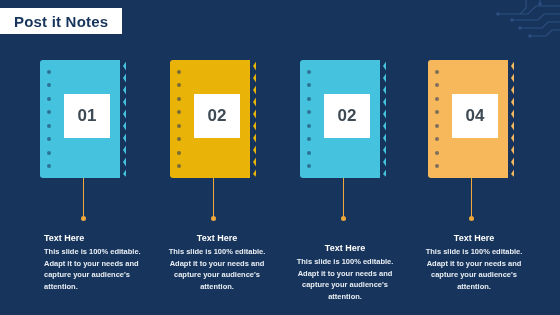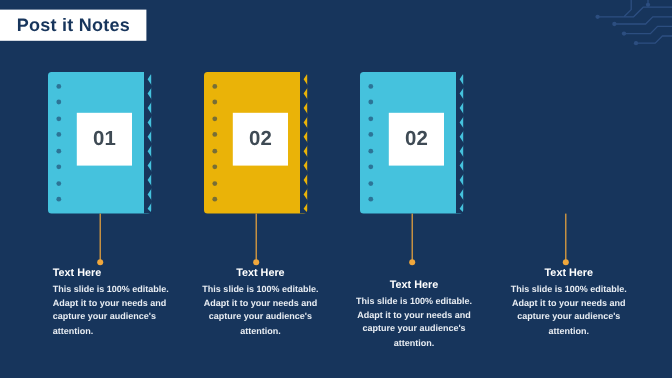--- a/index.html
+++ b/index.html
@@ -124,20 +124,21 @@
   
   .textblock {
     position: absolute;
     width: 108px;
   }
   .textblock .heading {
     color: #ffffff;
     font-size: 9px;
     font-weight: bold;
     margin-bottom: 3px;
+    margin-top: 11px;
   }
   .textblock .body {
     color: #e8edf3;
     font-size: 7.5px;
     line-height: 1.55;
     font-weight: bold;
   }
   .tb-left .heading, .tb-left .body { text-align: left; }
   .tb-center .heading, .tb-center .body { text-align: center; }
 </style>
@@ -229,20 +230,38 @@
         <path d="M0 0 L7 0 L3 6 L7 12 L3 18 L7 24 L3 30 L7 36 L3 42 L7 48 L3 54 L7 60 L3 66 L7 72 L3 78 L7 84 L3 90 L7 96 L3 102 L7 108 L3 114 L7 118 L0 118 Z" fill="#17355c"></path>
       </svg>
       <div class="numbox">
         <span>02</span>
       </div>
     </div>
     <div class="connector" style="left:343px; top:118px; height:40px;">
       <div class="dot"></div>
     </div>
 
+    <div class="note" style="left:428px; background:#f7b85c;">
+      <div class="holes">
+        <span></span>
+          <span></span>
+          <span></span>
+          <span></span>
+          <span></span>
+          <span></span>
+          <span></span>
+          <span></span>
+      </div>
+      <svg class="torn" viewBox="0 0 7 118" preserveAspectRatio="none">
+        <path d="M0 0 L7 0 L3 6 L7 12 L3 18 L7 24 L3 30 L7 36 L3 42 L7 48 L3 54 L7 60 L3 66 L7 72 L3 78 L7 84 L3 90 L7 96 L3 102 L7 108 L3 114 L7 118 L0 118 Z" fill="#17355c"></path>
+      </svg>
+      <div class="numbox">
+        <span>04</span>
+      </div>
+    </div>
     <div class="connector" style="left:471px; top:118px; height:40px;">
       <div class="dot"></div>
     </div>
 
   </div>
 
   <div class="textblock tb-left" style="left:44px; top:222px;">
     <div class="heading">Text Here</div>
     <div class="body">This slide is 100% editable. Adapt it to your needs and capture your audience's attention.</div>
   </div>

